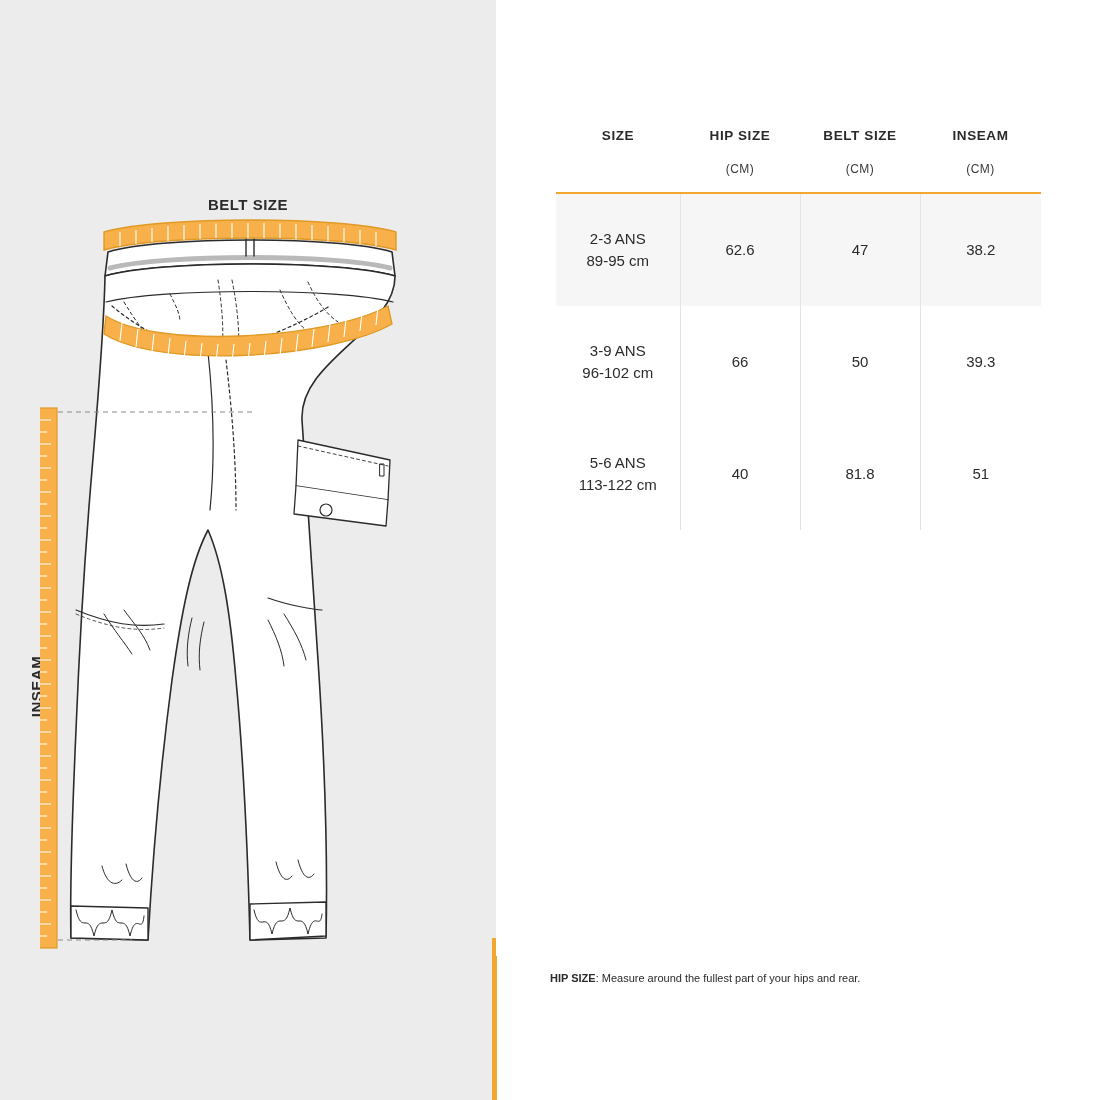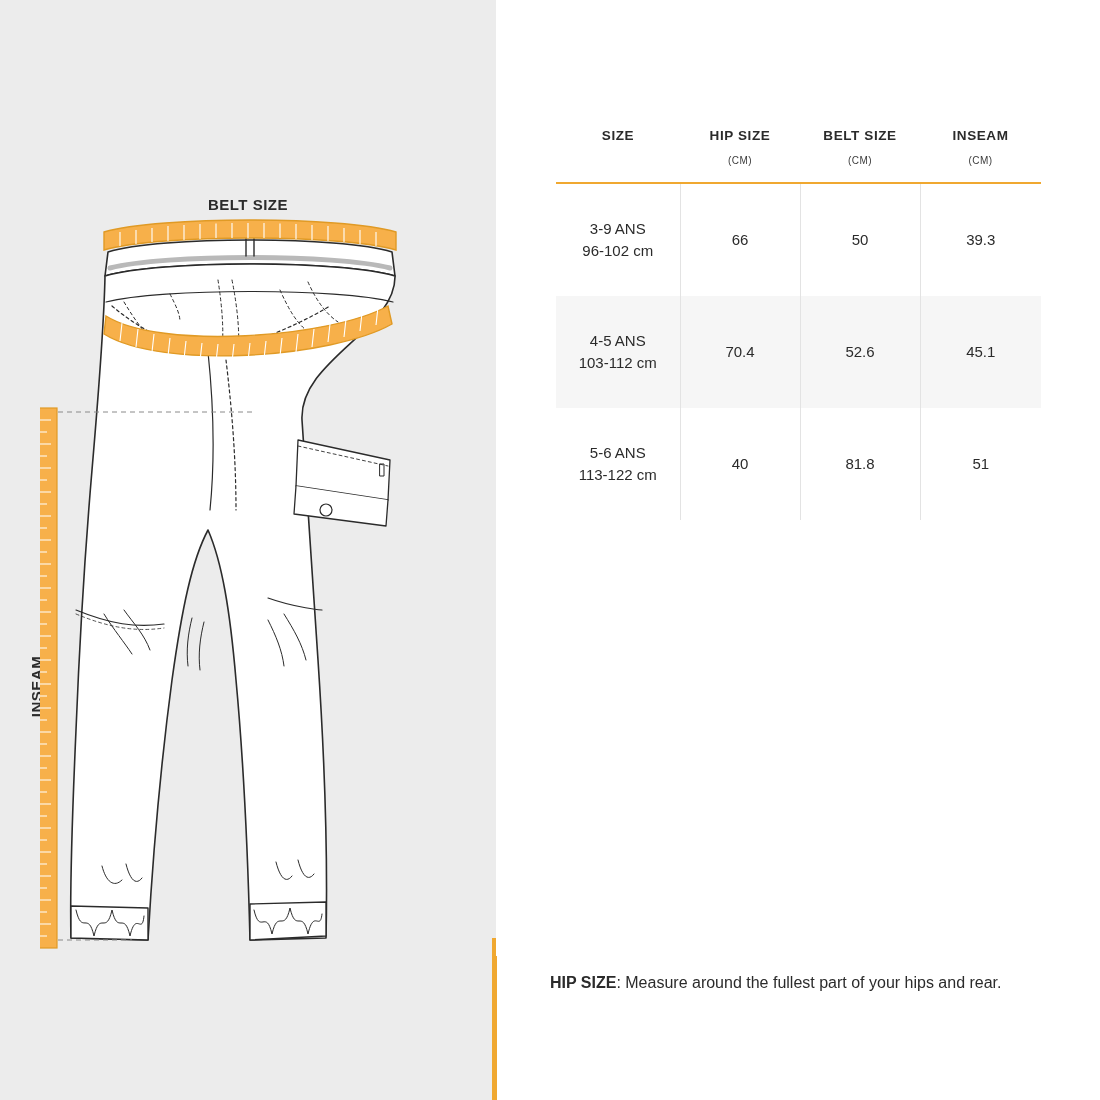--- a/index.html
+++ b/index.html
@@ -90,24 +90,24 @@
     font-weight: bold;
     letter-spacing: 0.6px;
     color: #2b2b2b;
     padding: 0 0 16px 0;
     vertical-align: top;
     text-align: center;
     background: #ffffff;
   }
   table.size-table th .unit {
     display: block;
-    font-size: 10px;
+    font-size: 12px;
     font-weight: normal;
     letter-spacing: 0.4px;
-    margin-top: 12px;
+    margin-top: 19px;
     color: #3a3a3a;
   }
   table.size-table thead tr {
     border-bottom: 2px solid #f0a830;
   }
   table.size-table td {
     font-size: 15px;
     text-align: center;
     color: #2b2b2b;
     height: 110px;
@@ -127,21 +127,21 @@
   col.c-size { width: 124px; }
   col.c-hip  { width: 120px; }
   col.c-belt { width: 120px; }
   col.c-ins  { width: 121px; }
 
   #notes {
     position: absolute;
     left: 54px;
     top: 968px;
     width: 520px;
-    font-size: 16px;
+    font-size: 11px;
     line-height: 1.85;
     color: #2b2b2b;
   }
   #notes .note-term {
     font-weight: bold;
   }
 </style>
 </head>
 <body>
 
@@ -263,33 +263,33 @@
               <span>BELT SIZE</span>
               <span class="unit">(CM)</span>
             </th>
             <th>
               <span>INSEAM</span>
               <span class="unit">(CM)</span>
             </th>
           </tr>
         </thead>
         <tbody>
+          <tr class="alt">
+            <td class="size-cell">2-3 ANS
+89-95 cm</td>
+            <td>62.6</td>
+            <td>47</td>
+            <td>38.2</td>
+          </tr>
           <tr>
             <td class="size-cell">3-9 ANS
 96-102 cm</td>
             <td>66</td>
             <td>50</td>
             <td>39.3</td>
-          </tr>
-          <tr class="alt">
-            <td class="size-cell">4-5 ANS
-103-112 cm</td>
-            <td>70.4</td>
-            <td>52.6</td>
-            <td>45.1</td>
           </tr>
           <tr>
             <td class="size-cell">5-6 ANS
 113-122 cm</td>
             <td>40</td>
             <td>81.8</td>
             <td>51</td>
           </tr>
         </tbody>
       </table>

